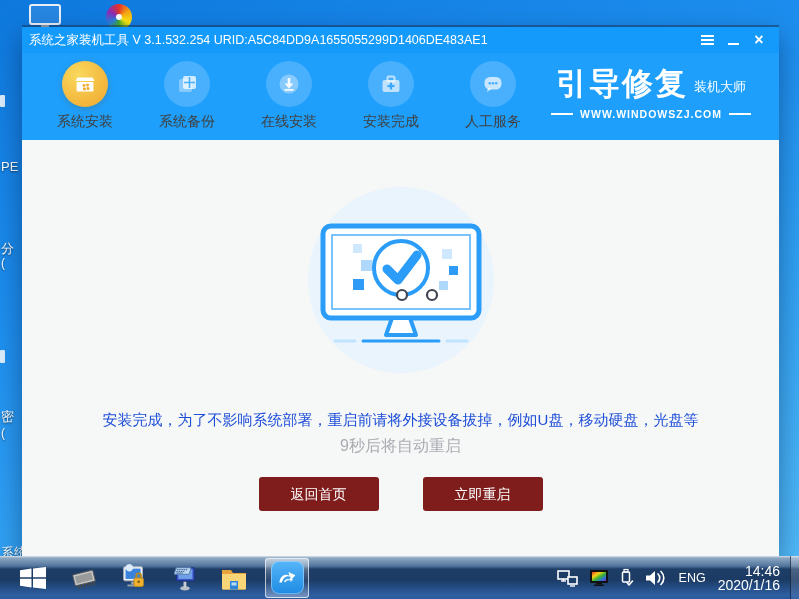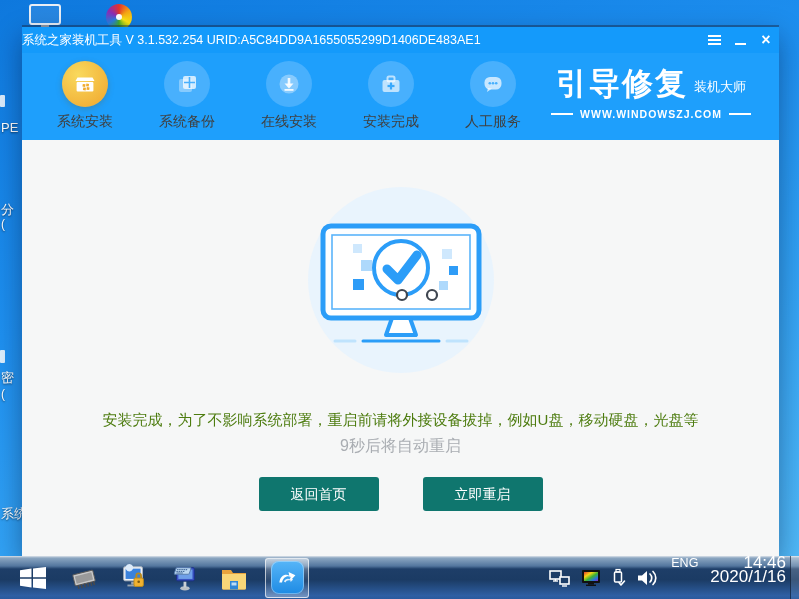--- a/index.html
+++ b/index.html
@@ -13,33 +13,33 @@
   
   .desk-icon { position:absolute; }
   .pc-icon { left:27px; top:2px; }
   .pinwheel {
     left:106px; top:4px; width:26px; height:26px; border-radius:50%;
     background:conic-gradient(#e4342b,#f7a814,#ffe812,#42b02a,#2b7de1,#8d2bb5,#e4342b);
   }
   .pinwheel::after{ content:""; position:absolute; left:10px; top:10px; width:6px; height:6px; border-radius:50%; background:#fff; }
   .desk-label {
     position:absolute; left:1px; color:#fff; font-size:13px;
-    text-shadow:0 1px 2px rgba(0,0,0,.55); white-space:nowrap;
+    text-shadow:0 1px 2px rgba(0,0,0,.55); white-space:nowrap;margin-top:39px;
   }
   .desk-frag { position:absolute; left:0; width:5px; background:rgba(255,255,255,.85); border-radius:1px; }
 
   
   .window {
     position:absolute; left:22px; top:27px; width:757px; height:529px;
     box-shadow:0 -2px 0 rgba(25,40,65,.45), 0 10px 26px rgba(0,10,40,.40);
     background:#f6f7f7;
   }
   .titlebar {
     height:26px; background:#149afb; color:#fff; display:flex; align-items:center;
-    padding:0 0; font-size:12.5px;
+    padding:0 7px; font-size:12.5px;
   }
   .tb-title { flex:1; white-space:nowrap; overflow:hidden; }
   .tb-controls { display:flex; align-items:center; }
   .tb-btn { width:26px; height:26px; display:flex; align-items:center; justify-content:center; cursor:pointer; }
   .hamburger { display:flex; flex-direction:column; gap:2px; }
   .hamburger span { display:block; width:13px; height:2px; background:#fff; }
   .min-bar { display:block; width:11px; height:2px; background:#fff; margin-top:7px; }
   .close-x { font-size:16px; font-weight:bold; line-height:1; }
 
   
@@ -63,26 +63,26 @@
   .logo-row1 { display:flex; align-items:flex-end; justify-content:center; }
   .logo-brand { font-size:31px; font-weight:bold; letter-spacing:2px; line-height:1; }
   .logo-sub { font-size:13px; margin:0 0 3px 6px; }
   .logo-row2 { display:flex; align-items:center; justify-content:center; margin-top:9px; }
   .logo-line { width:22px; height:2px; background:#fff; }
   .logo-site { font-size:10.5px; font-weight:bold; letter-spacing:1px; margin:0 7px; }
 
   
   .content { position:absolute; top:113px; left:0; right:0; bottom:0; background:#f6f7f7; overflow:hidden; }
   .illus { width:200px; height:190px; margin:47px auto 0; }
-  .message { margin-top:34px; text-align:center; color:#4d7c0f; font-size:15px; }
+  .message { margin-top:34px; text-align:center; color:#1d4ed8; font-size:15px; }
   .countdown { margin-top:6px; text-align:center; color:#a9adb2; font-size:16px; }
   .btn-row { margin-top:20px; display:flex; justify-content:center; gap:44px; }
   .btn {
     width:120px; height:34px; line-height:34px; text-align:center;
-    background:#0f766e; color:#fff; font-size:14px; border-radius:3px; cursor:pointer;
+    background:#7f1d1d; color:#fff; font-size:14px; border-radius:3px; cursor:pointer;
   }
 
   
   .taskbar {
     position:absolute; left:0; bottom:0; width:799px; height:43px; z-index:20;
     background:linear-gradient(180deg,#dbe2ea 0,#8ba6c1 2px,#53769e 10px,#1e3e68 13px,#1b3b64 55%,#2e5fa3 92%,#2a5a9e 100%);
     display:flex; align-items:center;
   }
   .start-btn { margin-left:13px; width:40px; height:43px; display:flex; align-items:center; justify-content:center; cursor:pointer; }
   .tb-icons { display:flex; align-items:center; margin-left:6px; }
@@ -92,24 +92,24 @@
     border:1px solid rgba(255,255,255,.65);
     background:linear-gradient(180deg,rgba(255,255,255,.5),rgba(255,255,255,.16) 40%,rgba(255,255,255,.06) 60%,rgba(255,255,255,.32));
     display:flex; align-items:center; justify-content:center; cursor:pointer;
   }
   .app-logo {
     width:33px; height:33px; border-radius:8px;
     background:linear-gradient(180deg,#56b5f8,#1e8be4);
     box-shadow:inset 0 0 0 1px rgba(255,255,255,.35);
     display:flex; align-items:center; justify-content:center;
   }
-  .tray { margin-left:auto; display:flex; }
+  .tray { margin-left:auto; display:flex; align-items:center; }
   .tray-icon { margin:0 5px; display:flex; align-items:center; cursor:pointer; }
   .lang { color:#fff; font-size:12.5px; margin:0 8px; cursor:pointer; }
-  .clock { text-align:right; color:#fff; font-size:17px; line-height:14px; margin:0 2px 0 4px; cursor:pointer; white-space:nowrap; }
+  .clock { text-align:right; color:#fff; font-size:14px; line-height:14px; margin:0 8px 0 4px; cursor:pointer; white-space:nowrap; }
   .show-desktop {
     width:9px; height:43px; margin-left:2px;
     border-left:1px solid rgba(5,15,35,.6);
     background:linear-gradient(180deg,rgba(255,255,255,.25),rgba(255,255,255,.05));
     cursor:pointer;
   }
 </style>
 </head>
 <body>
 

